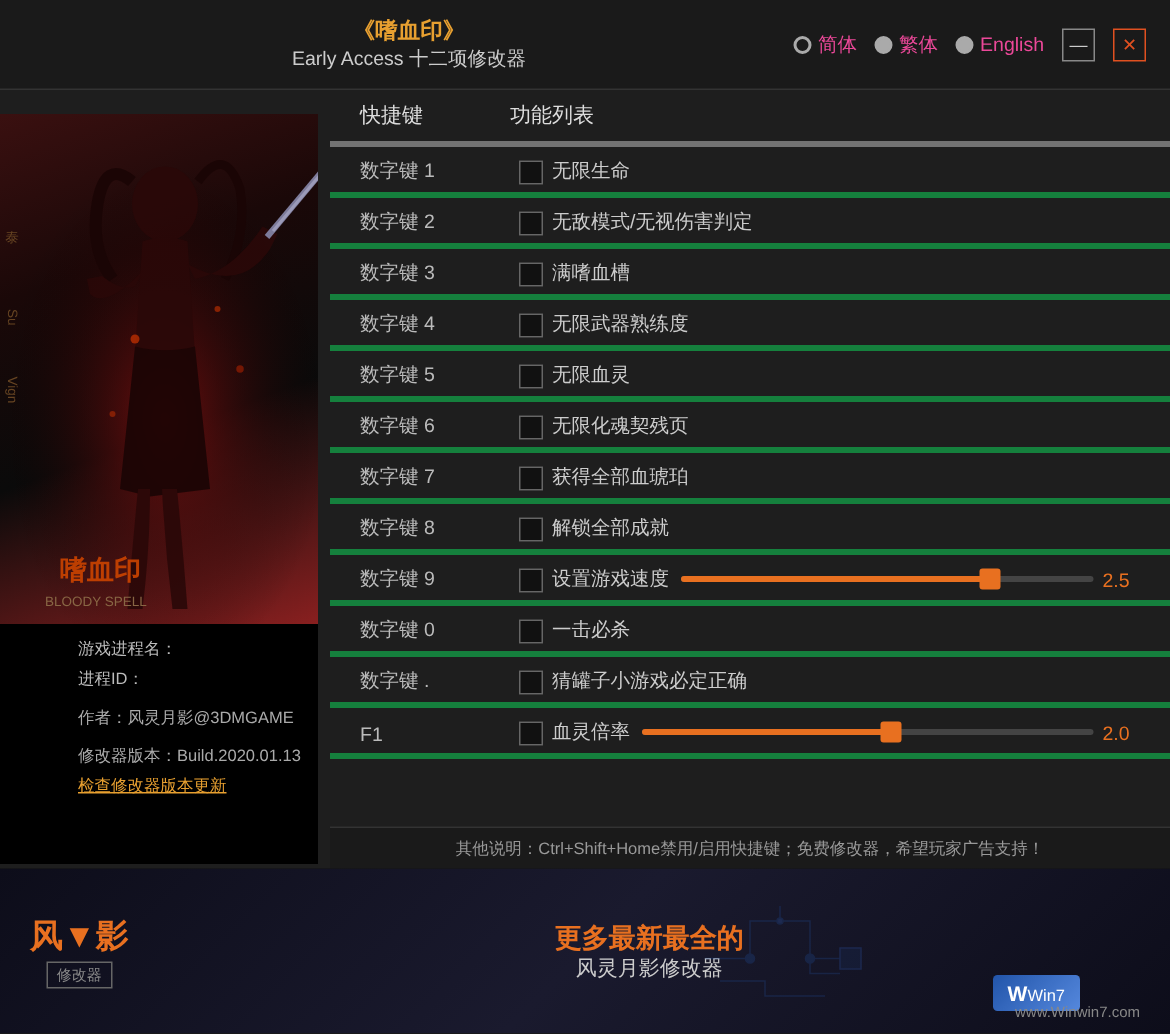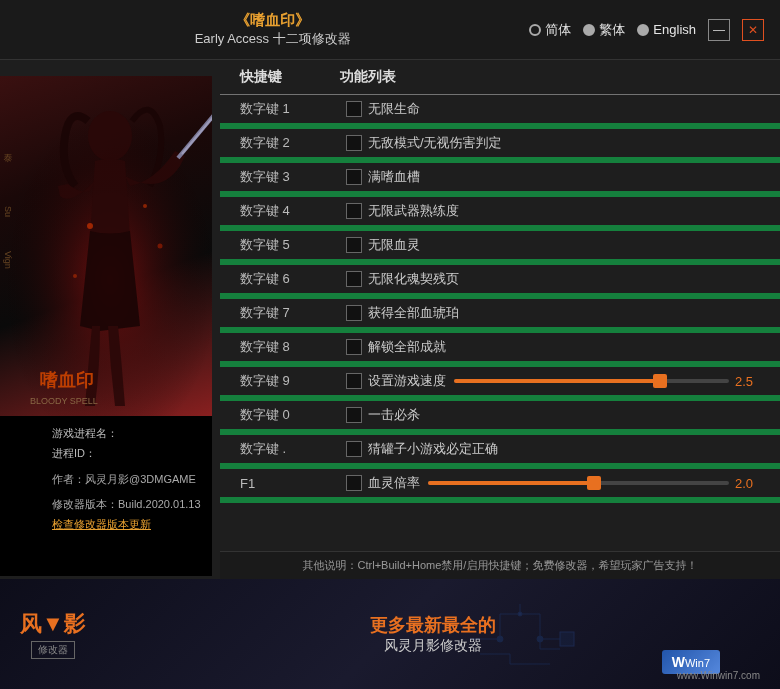--- a/index.html
+++ b/index.html
@@ -52,21 +52,21 @@
       display: flex;
       align-items: center;
       gap: 12px;
       margin-left: auto;
     }
 
     .lang-option {
       display: flex;
       align-items: center;
       gap: 4px;
-      color: #e5e5e5;
+      color: #ec4899;
       font-size: 13px;
       cursor: pointer;
     }
 
     .radio-circle {
       width: 12px;
       height: 12px;
       border-radius: 50%;
       border: 2px solid #aaa;
       display: inline-block;
@@ -147,38 +147,38 @@
       bottom: 110px;
       background: #1e1e1e;
       overflow-y: auto;
     }
 
     .trainer-header {
       display: flex;
       padding: 8px 20px;
       color: #ddd;
       font-size: 14px;
-      font-weight: bold;
-      border-bottom: 1px solid #737373;
+      font-weight: normal;
+      border-bottom: 4px solid #737373;
       align-items: center;
     }
 
     .trainer-header .col-key {
       width: 100px;
     }
 
     .trainer-header .col-func {
       flex: 1;
     }
 
     .trainer-row {
       display: flex;
-      align-items: center;
+      align-items: flex-end;
       padding: 5px 20px;
-      border-bottom: 6px solid #15803d;
+      border-bottom: 4px solid #15803d;
       min-height: 34px;
     }
 
     .key-col {
       width: 100px;
       color: #bbb;
       font-size: 13px;
     }
 
     .checkbox-col {
@@ -569,21 +569,21 @@
             <div class="slider-thumb" style="left: 55%;"></div>
           </div>
           <span class="slider-value">2.0</span>
         </div>
       </div>
     </div>
 
   </div>
 
   <div class="bottom-note">
-    <span>其他说明：Ctrl+Build+Home禁用/启用快捷键；免费修改器，希望玩家广告支持！</span>
+    <span>其他说明：Ctrl+Shift+Home禁用/启用快捷键；免费修改器，希望玩家广告支持！</span>
   </div>
 
   <div class="banner-area">
     <div class="banner-bg">
 
       <svg class="circuit-deco" viewBox="0 0 120 90">
         <g stroke="#2255aa" stroke-width="1" fill="none" opacity="0.6">
           <path d="M10 45 L40 45 L40 20 L80 20 L80 45 L110 45"></path>
           <path d="M20 60 L50 60 L50 70 L90 70"></path>
           <path d="M60 20 L60 10"></path>

